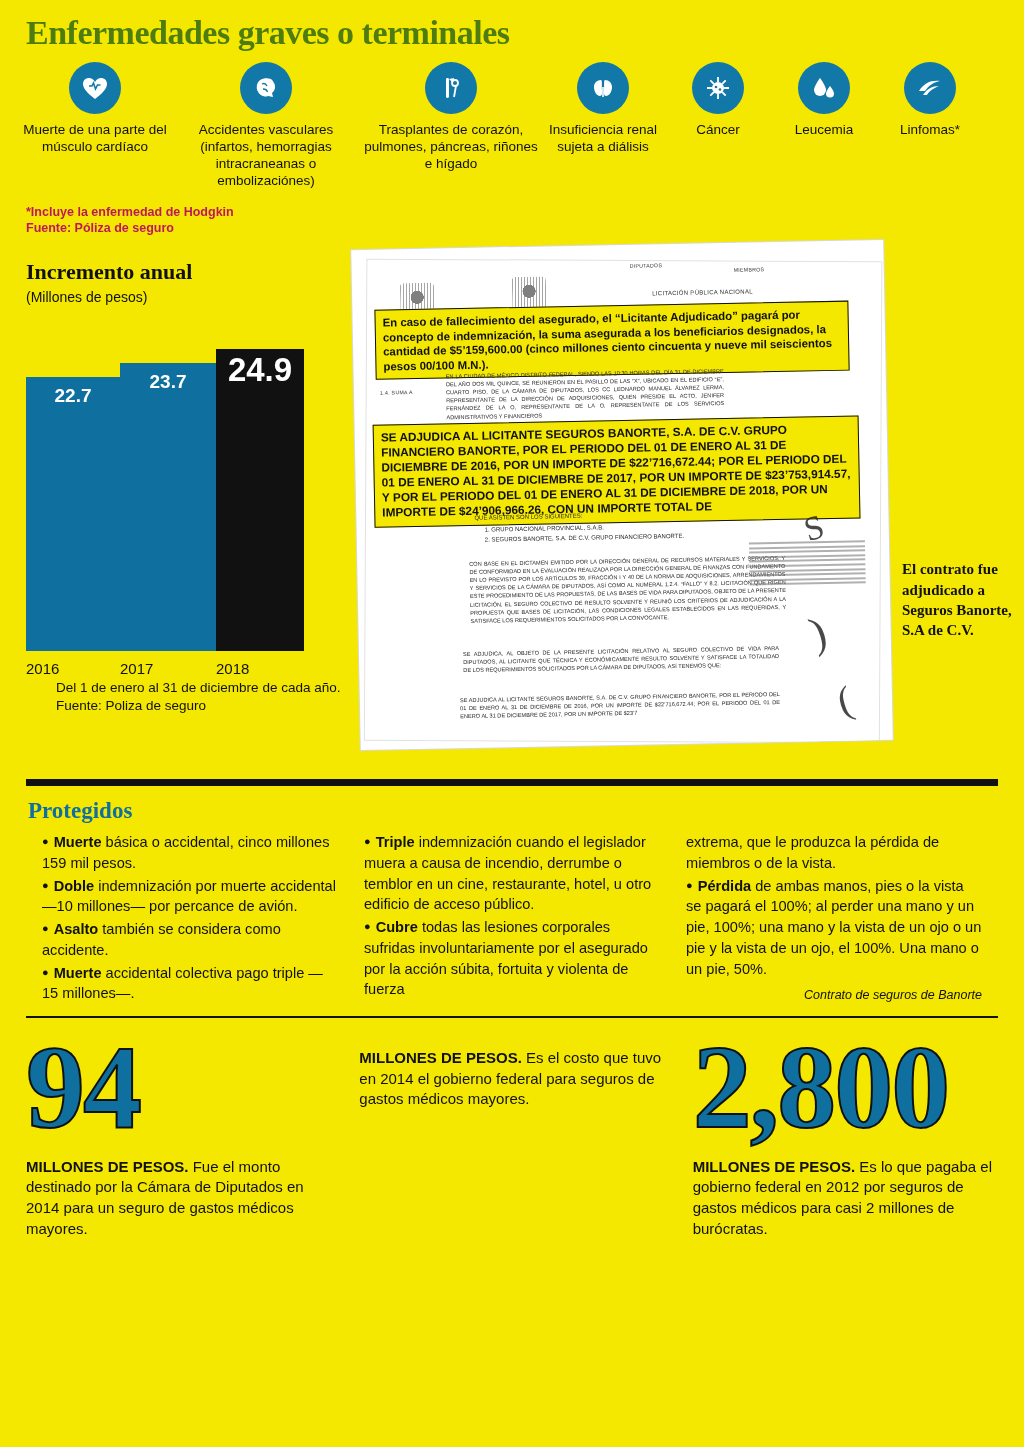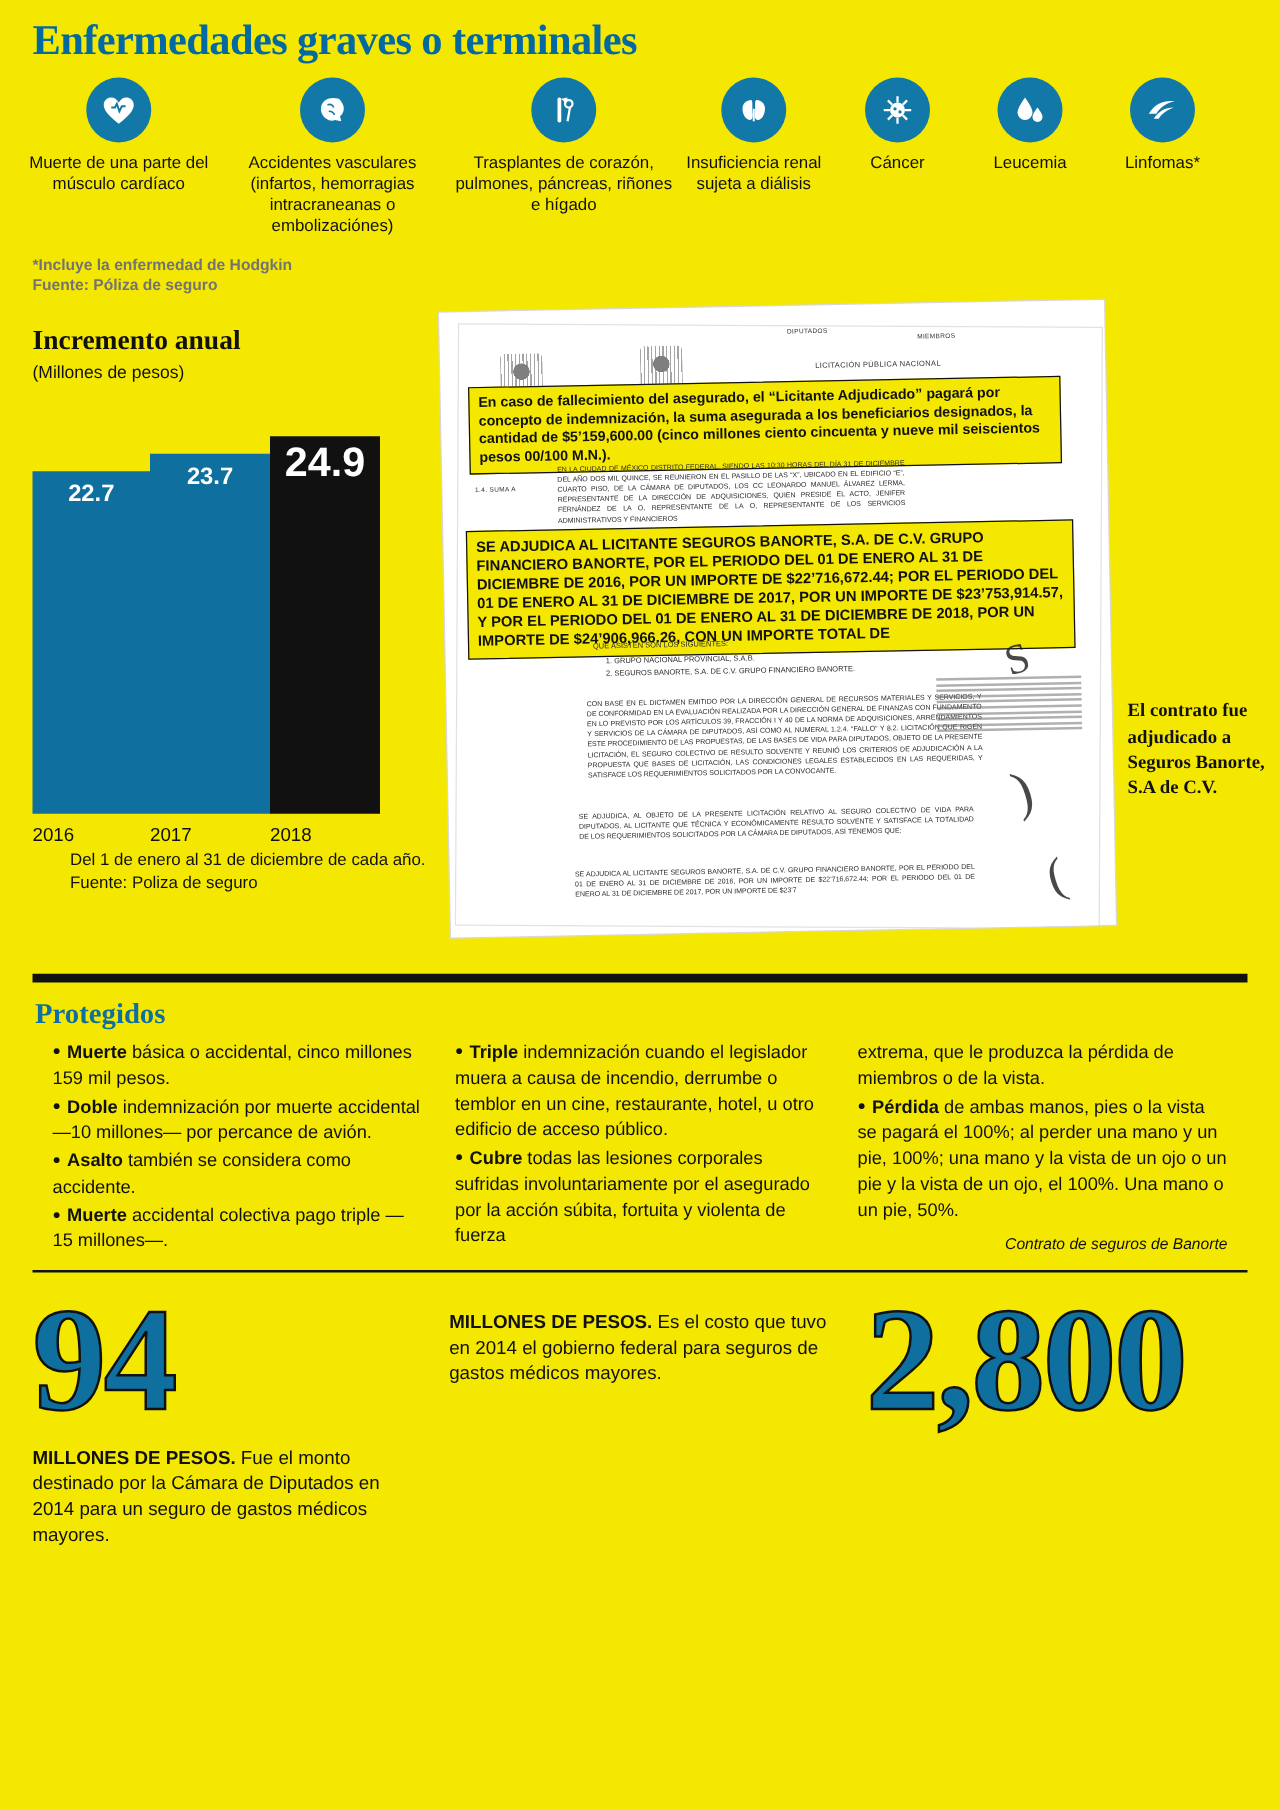--- a/index.html
+++ b/index.html
@@ -14,42 +14,42 @@
   }
   .page { position:relative; width:1024px; height:1447px; }
 
   
   .h1 {
     font-family:"Liberation Serif", serif;
     font-weight:bold;
     font-size:34px;
     letter-spacing:-0.5px;
     padding:14px 0 4px 26px;
-    color:#0369a1;
+    color:#4d7c0f;
   }
   .icon-row {
     display:flex;
     align-items:flex-start;
     padding:6px 20px 0 20px;
     gap:2px;
   }
   .icon-col { flex:0 0 auto; text-align:center; }
   .circle {
     width:52px; height:52px; border-radius:50%;
     background:#1278a8;
     margin:0 auto 8px auto;
     display:flex; align-items:center; justify-content:center;
   }
   .circle svg { display:block; }
   .icon-cap {
     font-size:13.5px; line-height:1.25; color:#111; font-weight:500;
   }
   .note {
     padding:14px 0 0 26px;
-    font-size:12.5px; line-height:1.35; font-weight:600; color:#737373;
+    font-size:12.5px; line-height:1.35; font-weight:600; color:#be185d;
   }
 
   
   .sec2 { position:relative; margin-top:22px; height:520px; }
   .h2 {
     font-family:"Liberation Serif", serif;
     font-weight:bold; font-size:22px;
     padding-left:26px;
   }
   .sub { padding-left:26px; font-size:14px; margin-top:4px; }
@@ -352,17 +352,18 @@
       <div class="num">94</div>
       <div class="txt"><b>MILLONES DE PESOS.</b><span> Fue el monto destinado por la Cámara de Diputados en 2014 para un seguro de gastos médicos mayores.</span></div>
     </div>
 
     <div class="bn">
       <div class="txt"><b>MILLONES DE PESOS.</b><span> Es el costo que tuvo en 2014 el gobierno federal para seguros de gastos médicos mayores.</span></div>
     </div>
 
     <div class="bn">
       <div class="num">2,800</div>
+      <div class="txt"><b>MILLONES DE PESOS.</b><span> Es lo que pagaba el gobierno federal en 2012 por seguros de gastos médicos para casi 2 millones de burócratas.</span></div>
     </div>
 
   </div>
 
 </div>
 
 </body></html>

